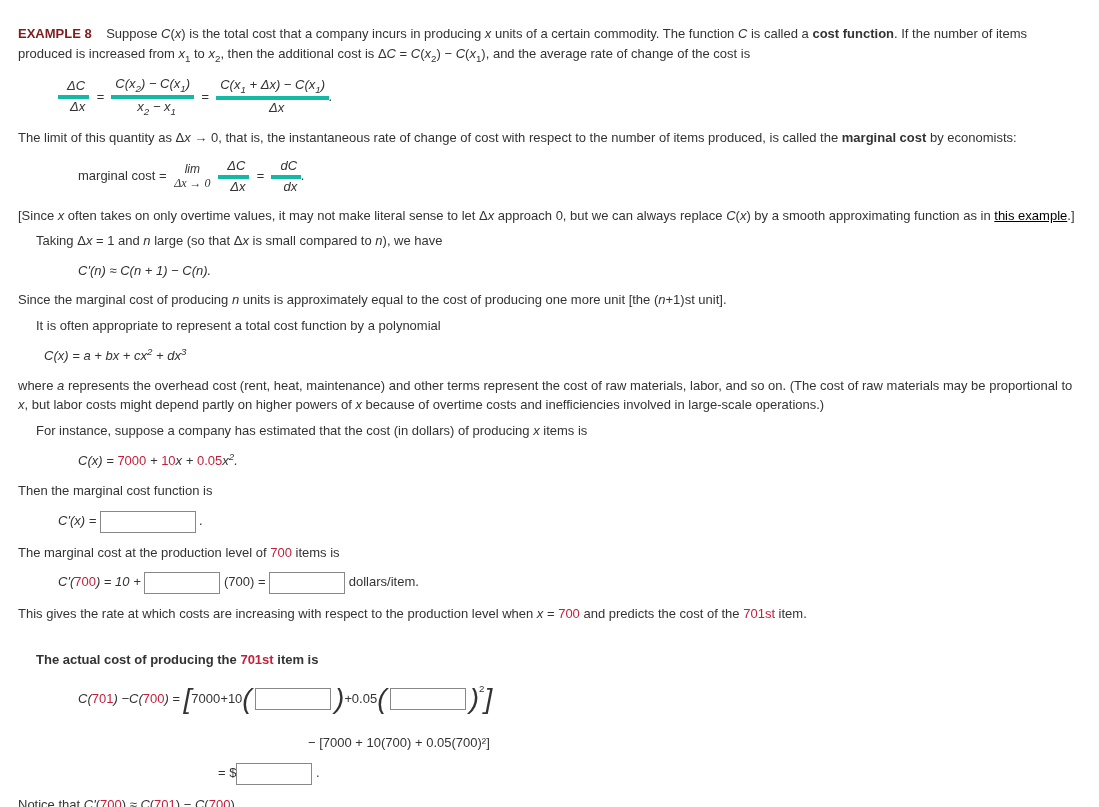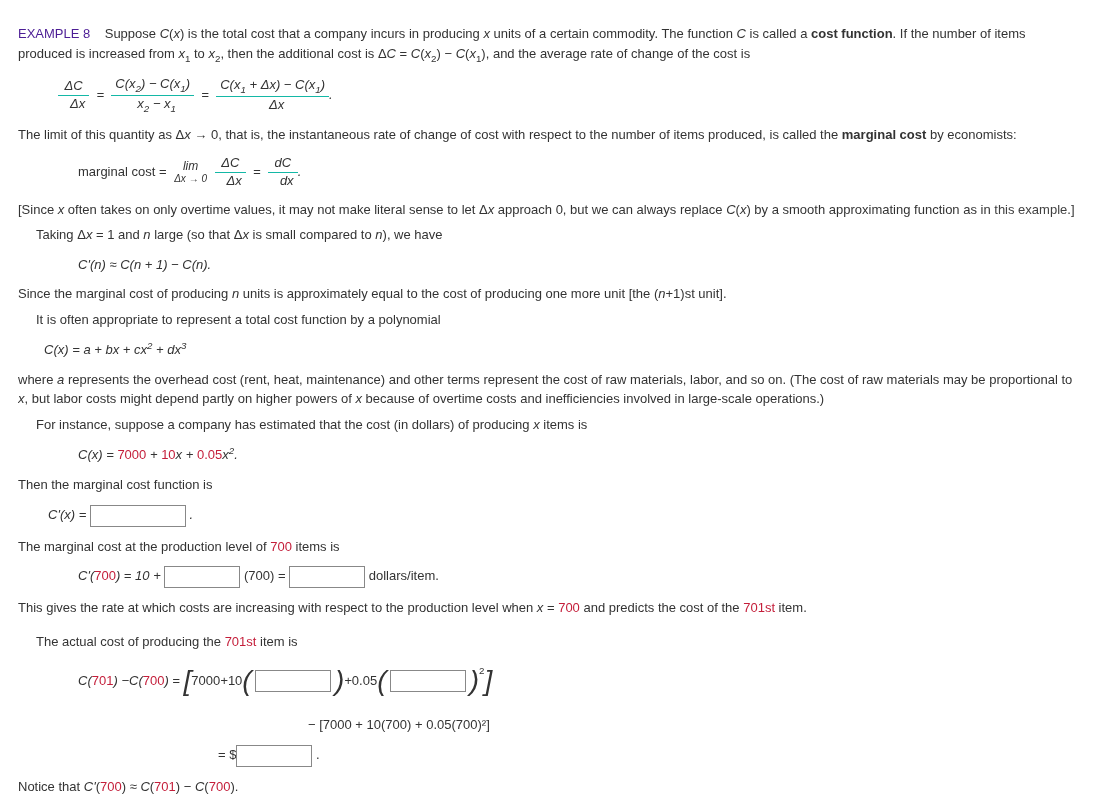--- a/index.html
+++ b/index.html
@@ -4,46 +4,48 @@
 <style>
   body {
     font-family: Verdana, Arial, sans-serif;
     font-size: 13px;
     color: #333;
     margin: 18px;
     line-height: 1.5;
     width: 1060px;
   }
   .ex-label {
-    color: #4c1d95;
-    font-weight: normal;
+    color: #7f1d1d;
+    font-weight: bold;
   }
   .red {
     color: #c41e3a;
   }
   .link {
-    color: #404040;
+    color: #000000;
+    text-decoration: underline;
     cursor: pointer;
   }
   .indent2 { margin-left: 18px; }
   .formula {
     font-style: italic;
     margin: 10px 0 10px 40px;
   }
   .frac {
     display: inline-block;
     vertical-align: middle;
     text-align: center;
     font-style: italic;
   }
   .frac .num {
     display: block;
-    border-bottom: 1px solid #14b8a6;
+    border-bottom: 4px solid #14b8a6;
     padding: 0 4px;
     line-height: 1.3;
+    text-align: right;
   }
   .frac .den {
     display: block;
     padding: 0 4px;
     line-height: 1.3;
     margin-left: 8px;
   }
   input.blank {
     border: 1px solid #888;
     height: 20px;
@@ -76,22 +78,23 @@
   .italic { font-style: italic;}
   .lim {
     display: inline-block;
     text-align: center;
     vertical-align: middle;
     font-size: 12px;
     line-height: 1.1;
     margin: 0 4px;
   }
   .lim .sub {
-    font-size: 10px;
+    font-size: 12px;
     display: block;
+    font-family: Liberation Serif, serif;
   }
 </style>
 </head>
 <body>
 
 
 
 <p>
   <span class="ex-label">EXAMPLE 8</span>
   &nbsp;&nbsp;&nbsp;<span>Suppose </span><span class="italic">C</span>(<span class="italic">x</span>)<span> is the total cost that a company incurs in producing </span><span class="italic">x</span><span> units of a certain commodity. The function </span><span class="italic">C</span><span> is called a </span><b>cost function</b><span>. If the number of items produced is increased from </span><span class="italic">x</span><sub>1</sub><span> to </span><span class="italic">x</span><sub>2</sub><span>, then the additional cost is </span>Δ<span class="italic">C</span> = <span class="italic">C</span>(<span class="italic">x</span><sub>2</sub>) − <span class="italic">C</span>(<span class="italic">x</span><sub>1</sub>)<span>, and the average rate of change of the cost is</span>
@@ -146,37 +149,37 @@
 <p class="indent2">
   <span>For instance, suppose a company has estimated that the cost (in dollars) of producing </span><span class="italic">x</span><span> items is</span>
 </p>
 
 <div class="formula" style="margin-left:60px;">
   <i>C</i>(<i>x</i>) = <span class="red" style="font-style:normal">7000</span> + <span class="red" style="font-style:normal">10</span><i>x</i> + <span class="red" style="font-style:normal">0.05</span><i>x</i><sup>2</sup>.
 </div>
 
 <p>Then the marginal cost function is</p>
 
-<div class="formula" style="margin-left:30px;">
+<div class="formula" style="margin-left:40px;">
   <i>C'</i>(<i>x</i>) = <input class="blank w90" style=""> .
 </div>
 
 <p>
   <span>The marginal cost at the production level of </span><span class="red">700</span><span> items is</span>
 </p>
 
-<div class="formula" style="margin-left:60px;">
+<div class="formula" style="margin-left:40px;">
   <i>C'</i>(<span class="red" style="font-style:normal">700</span>) = 10 + <input class="blank w70" style=""> <span style="font-style:normal">(700) = </span><input class="blank w70" style=""><span style="font-style:normal"> dollars/item.</span>
 </div>
 
 <p>
   <span>This gives the rate at which costs are increasing with respect to the production level when </span><span class="italic">x</span> = <span class="red">700</span><span> and predicts the cost of the </span><span class="red">701st</span><span> item.</span>
 </p>
 
-<p class="indent2" style="margin-top:14px;">
+<p class="indent2" style="margin-top:26px;font-weight:bold;">
   <span>The actual cost of producing the </span><span class="red">701st</span><span> item is</span>
 </p>
 
 <div class="formula sqrow" style="margin-left:60px;">
   <i>C</i>(<span class="red" style="font-style:normal">701</span>) − <i>C</i>(<span class="red" style="font-style:normal">700</span>) =&nbsp;
   <span class="bigb">[</span><span style="font-style:normal">7000</span> + <span style="font-style:normal">10</span><span class="bigp">(</span>&nbsp;<input class="blank w70" style="">&nbsp;<span class="bigp">)</span> + <span style="font-style:normal">0.05</span><span class="bigp">(</span>&nbsp;<input class="blank w70" style="">&nbsp;<span class="bigp">)</span><sup style="font-style:normal;position:relative;top:-10px;">2</sup><span class="bigb">]</span>
 </div>
 
 <div class="formula" style="margin-left:290px; font-style:normal;">
   <span>− [7000 + 10(700) + 0.05(700)²]</span>

